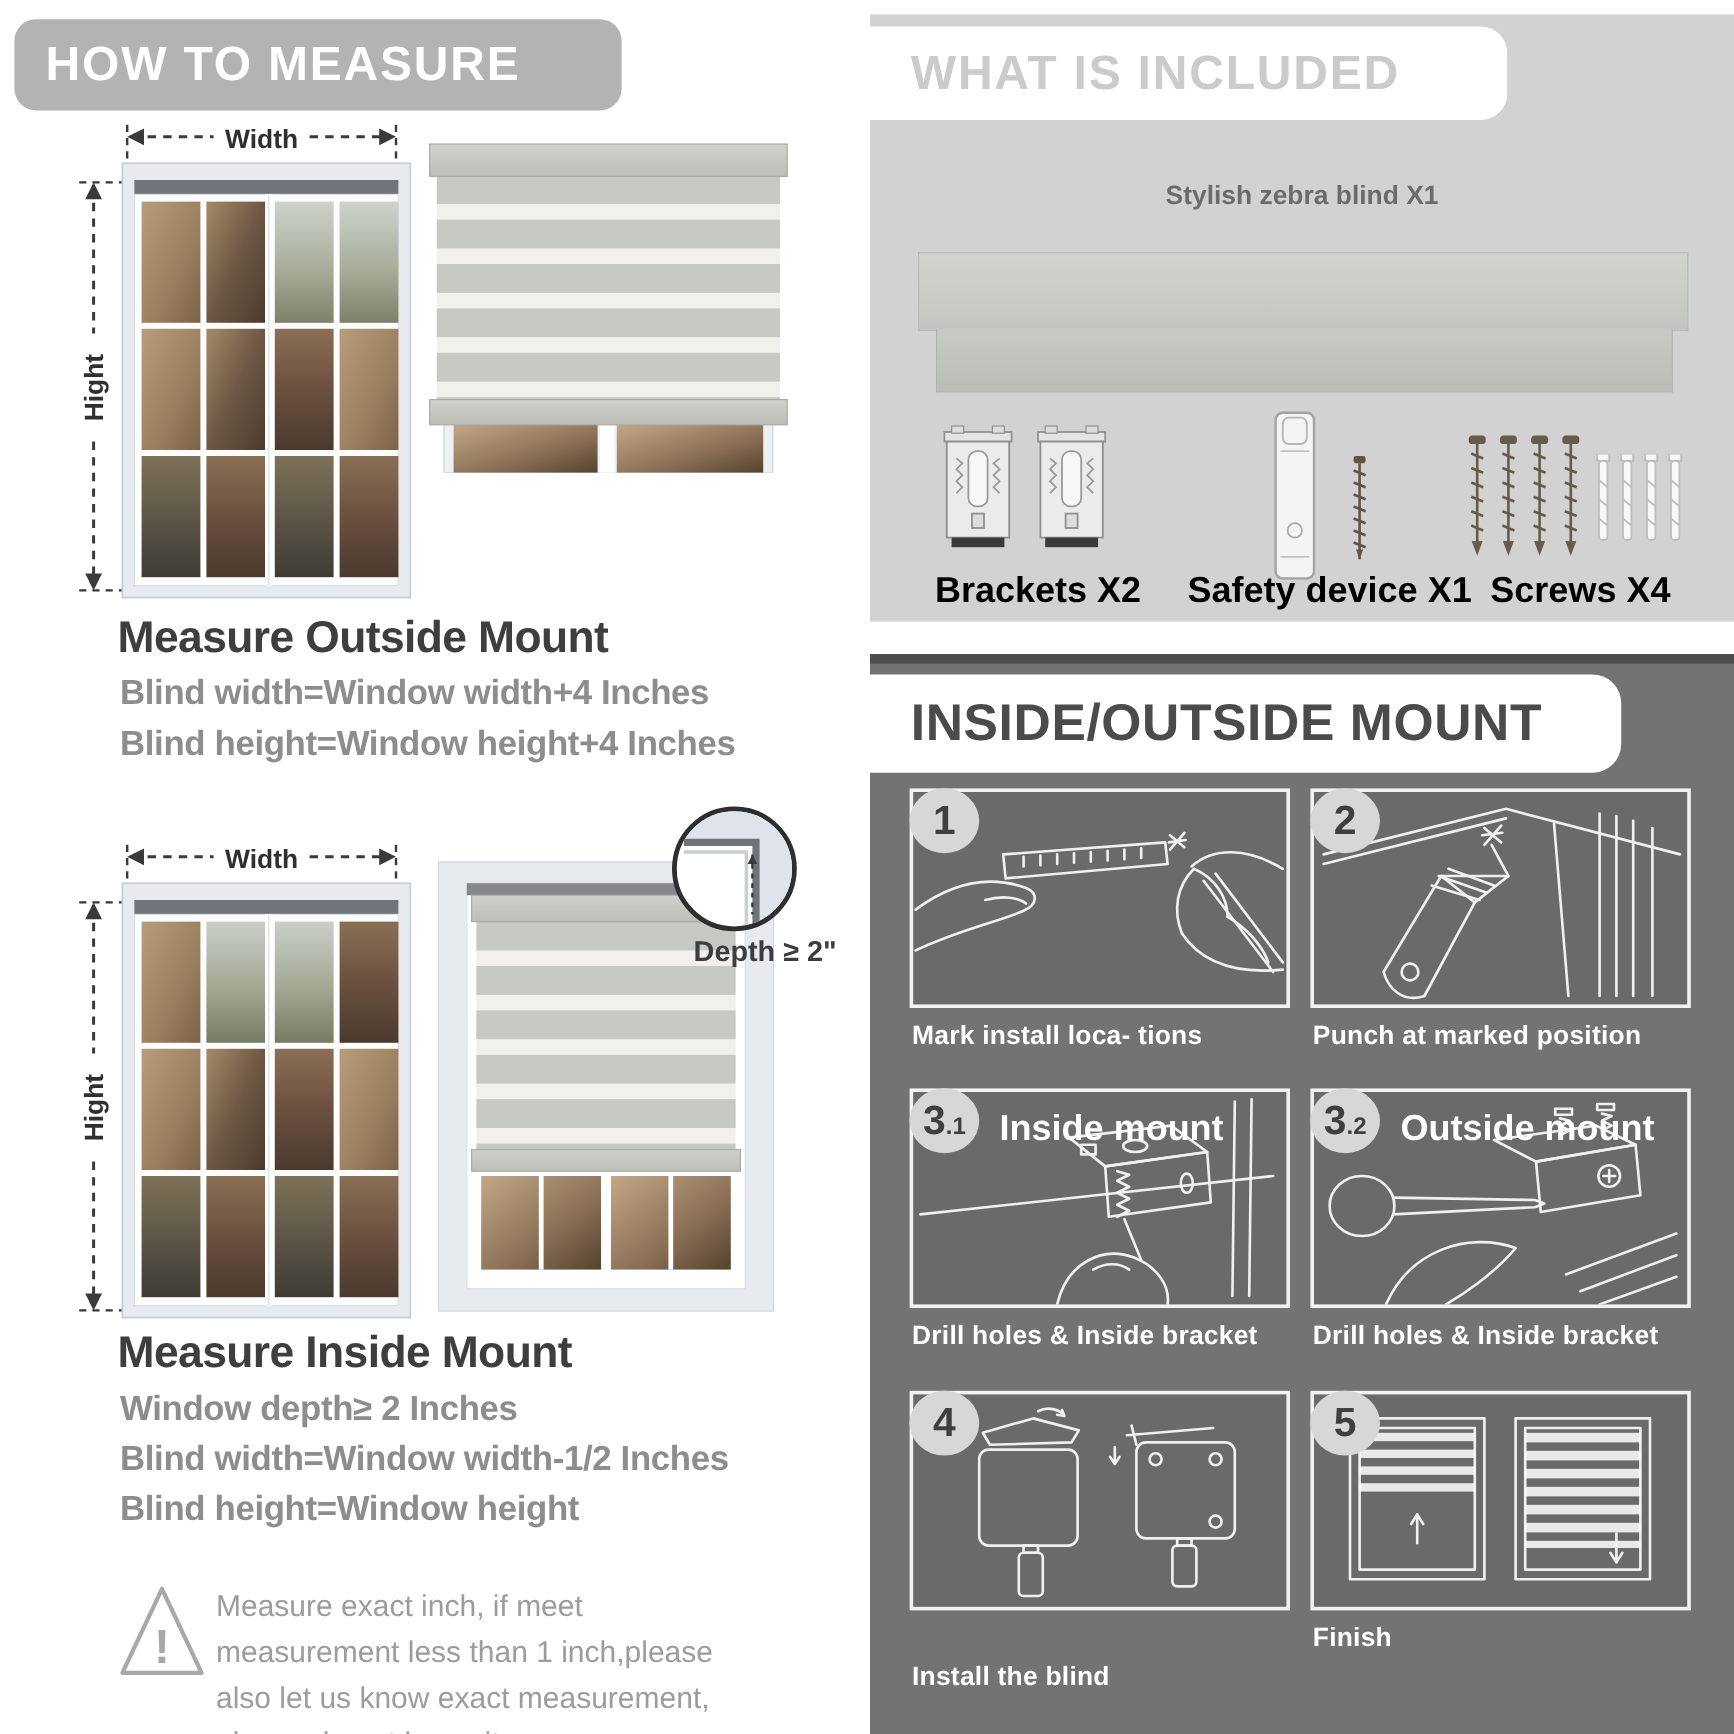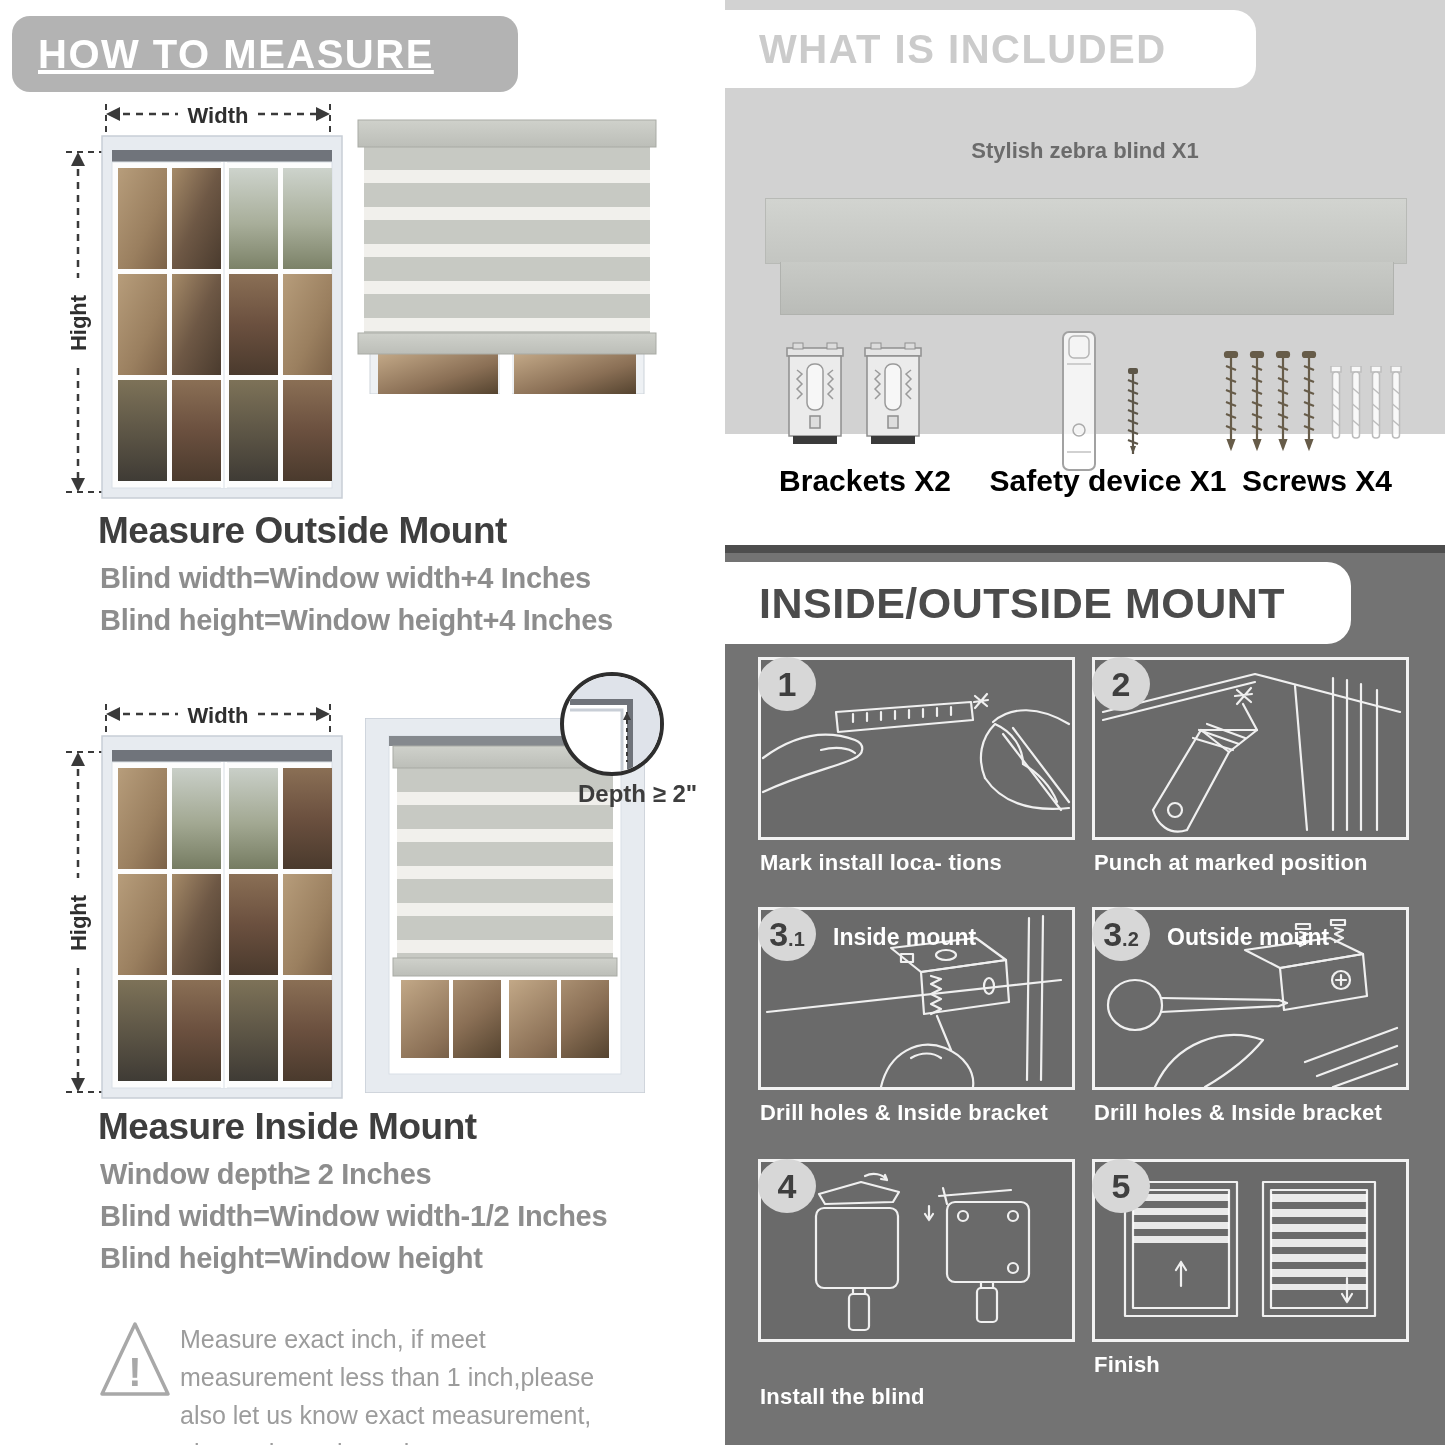--- a/index.html
+++ b/index.html
@@ -1,45 +1,45 @@
 <!DOCTYPE html>
 <html><head>
 <meta charset="utf-8">
 <style>
   html,body{margin:0;padding:0;background:#ffffff;}
   .canvas{position:relative;width:1445px;height:1445px;background:#ffffff;overflow:hidden;
           font-family:"Liberation Sans", sans-serif;}
   .abs{position:absolute;}
   .pill-left{background:#b3b3b3;border-radius:18px;color:#ffffff;font-weight:700;
-             font-size:40px;letter-spacing:1.5px;line-height:76px;padding-left:26px;text-decoration:underline;}
+             font-size:40px;letter-spacing:1.5px;line-height:76px;padding-left:26px;}
   .h-measure{font-weight:700;font-size:37px;color:#3e3e3e;letter-spacing:-0.5px;}
   .p-measure{font-weight:700;font-size:29px;color:#8d8d8d;letter-spacing:-0.3px;}
   .warn-text{font-size:25px;color:#9c9c9c;line-height:38px;}
   .right-col{left:725px;top:0;width:720px;height:1445px;}
-  .gray-top{left:0;top:0;width:720px;height:434px;background:#d2d2d2;}
+  .gray-top{left:0;top:12px;width:720px;height:506px;background:#d2d2d2;}
   .banner-white{background:#ffffff;border-radius:0 22px 22px 0;font-weight:700;}
   .banner1{left:0;top:10px;width:497px;height:78px;line-height:78px;padding-left:34px;
            font-size:40px;color:#cbcbcb;letter-spacing:1.5px;}
   .product-label{left:0;top:138px;width:720px;text-align:center;font-weight:700;
                  font-size:22px;color:#6b6b6b;}
   .item-label{top:464px;text-align:center;font-weight:700;font-size:30px;color:#000000;}
   .rail-top{left:40px;top:198px;width:640px;height:64px;border:1px solid #b8bab6;
             background:linear-gradient(180deg,#d2d4d0,#c3c5c1);}
   .rail-bottom{left:55px;top:262px;width:612px;height:52px;border:1px solid #b0b2ae;border-top:none;
             background:linear-gradient(180deg,#c8cac6,#babcb8);}
   .dark-sec{left:0;top:545px;width:818px;height:900px;background:#737373;}
   .dark-strip{left:0;top:0;width:720px;height:8px;background:#4d4d4d;}
   .banner2{left:0;top:17px;width:592px;height:82px;line-height:82px;padding-left:34px;
            font-size:43px;color:#4b4b4b;border-radius:0 24px 24px 0;letter-spacing:0.5px;}
   .step-panel{width:311px;height:177px;border:3px solid #f2f2f2;background:#6a6a6a;}
   .badge{left:-3px;top:-3px;width:58px;height:54px;border-radius:50%;background:#d7d7d7;
          color:#3f3f3f;display:flex;align-items:center;justify-content:center;
          font-weight:700;font-size:34px;}
   .badge .sub{font-size:20px;margin-top:10px;}
-  .step-title{left:72px;top:14px;font-weight:700;font-size:23px;color:#ffffff;}
+  .step-title{left:72px;top:14px;font-weight:700;font-size:30px;color:#ffffff;}
   .caption{font-weight:700;font-size:22px;color:#ffffff;letter-spacing:0.2px;}
   svg text{font-family:"Liberation Sans", sans-serif;}
 </style>
 </head>
 <body>
 
 <div class="canvas">
 
   <div class="abs pill-left" style="left:12px;top:16px;width:480px;height:76px;">HOW TO MEASURE</div>
 

